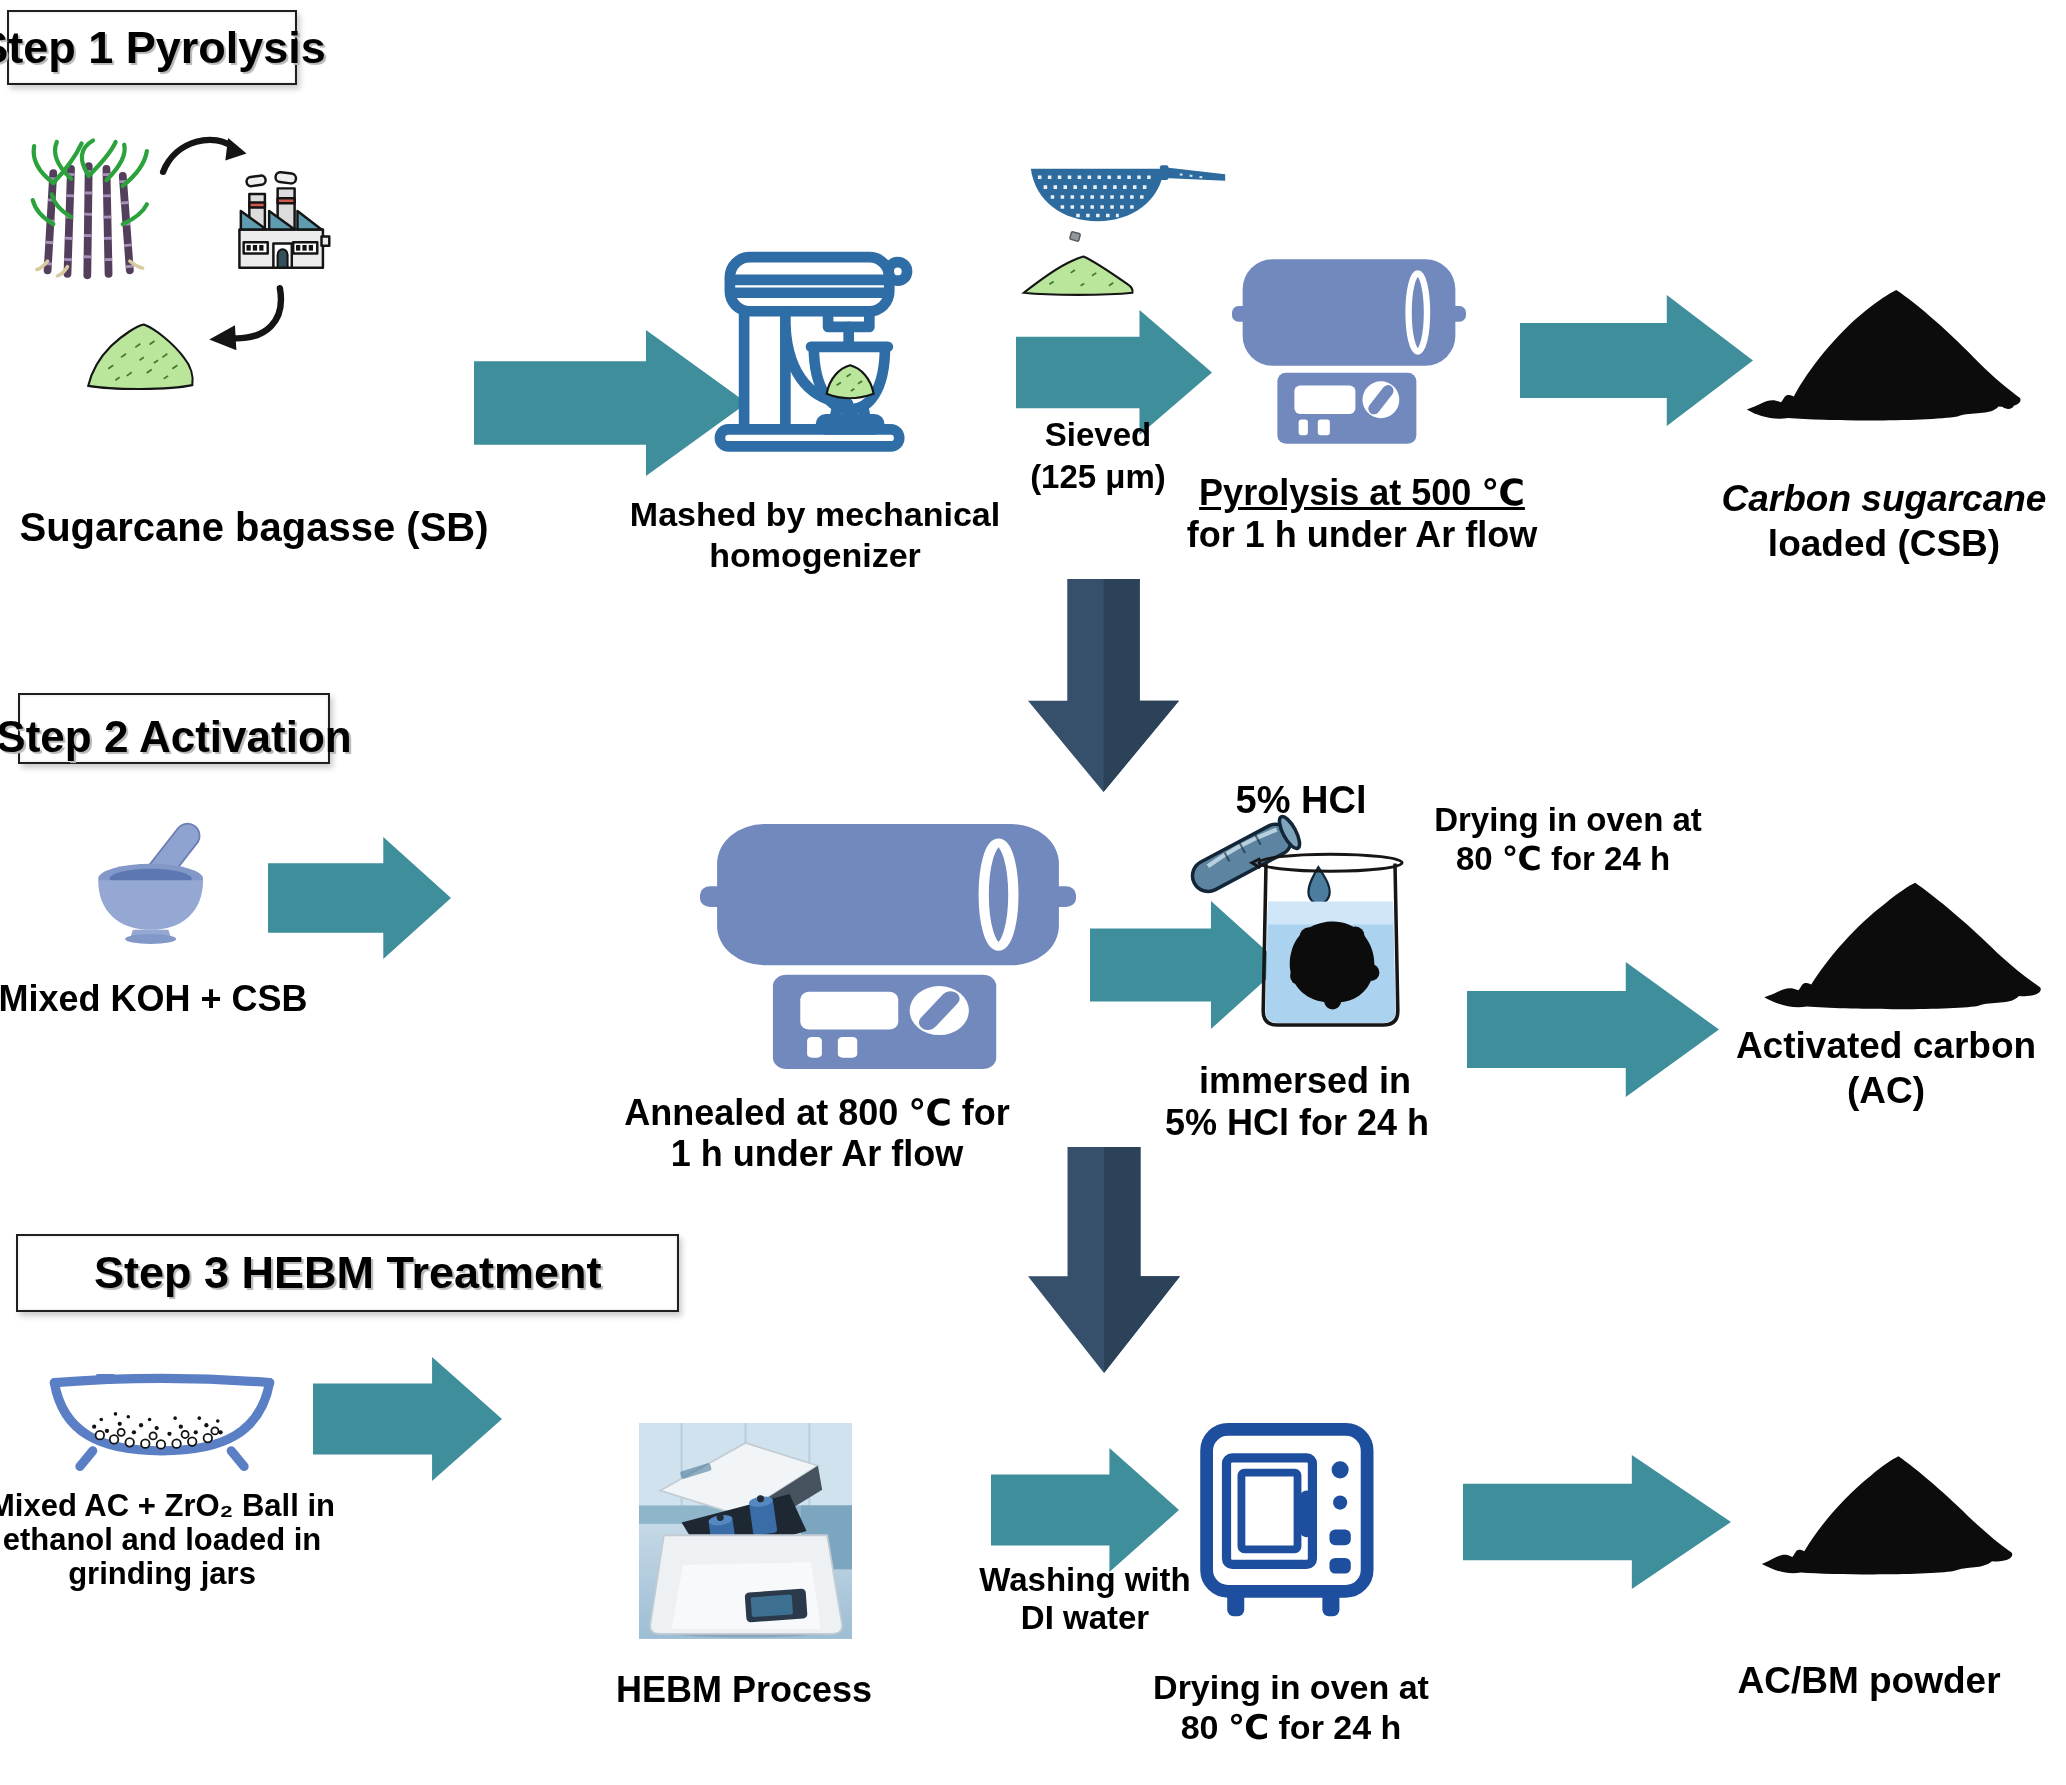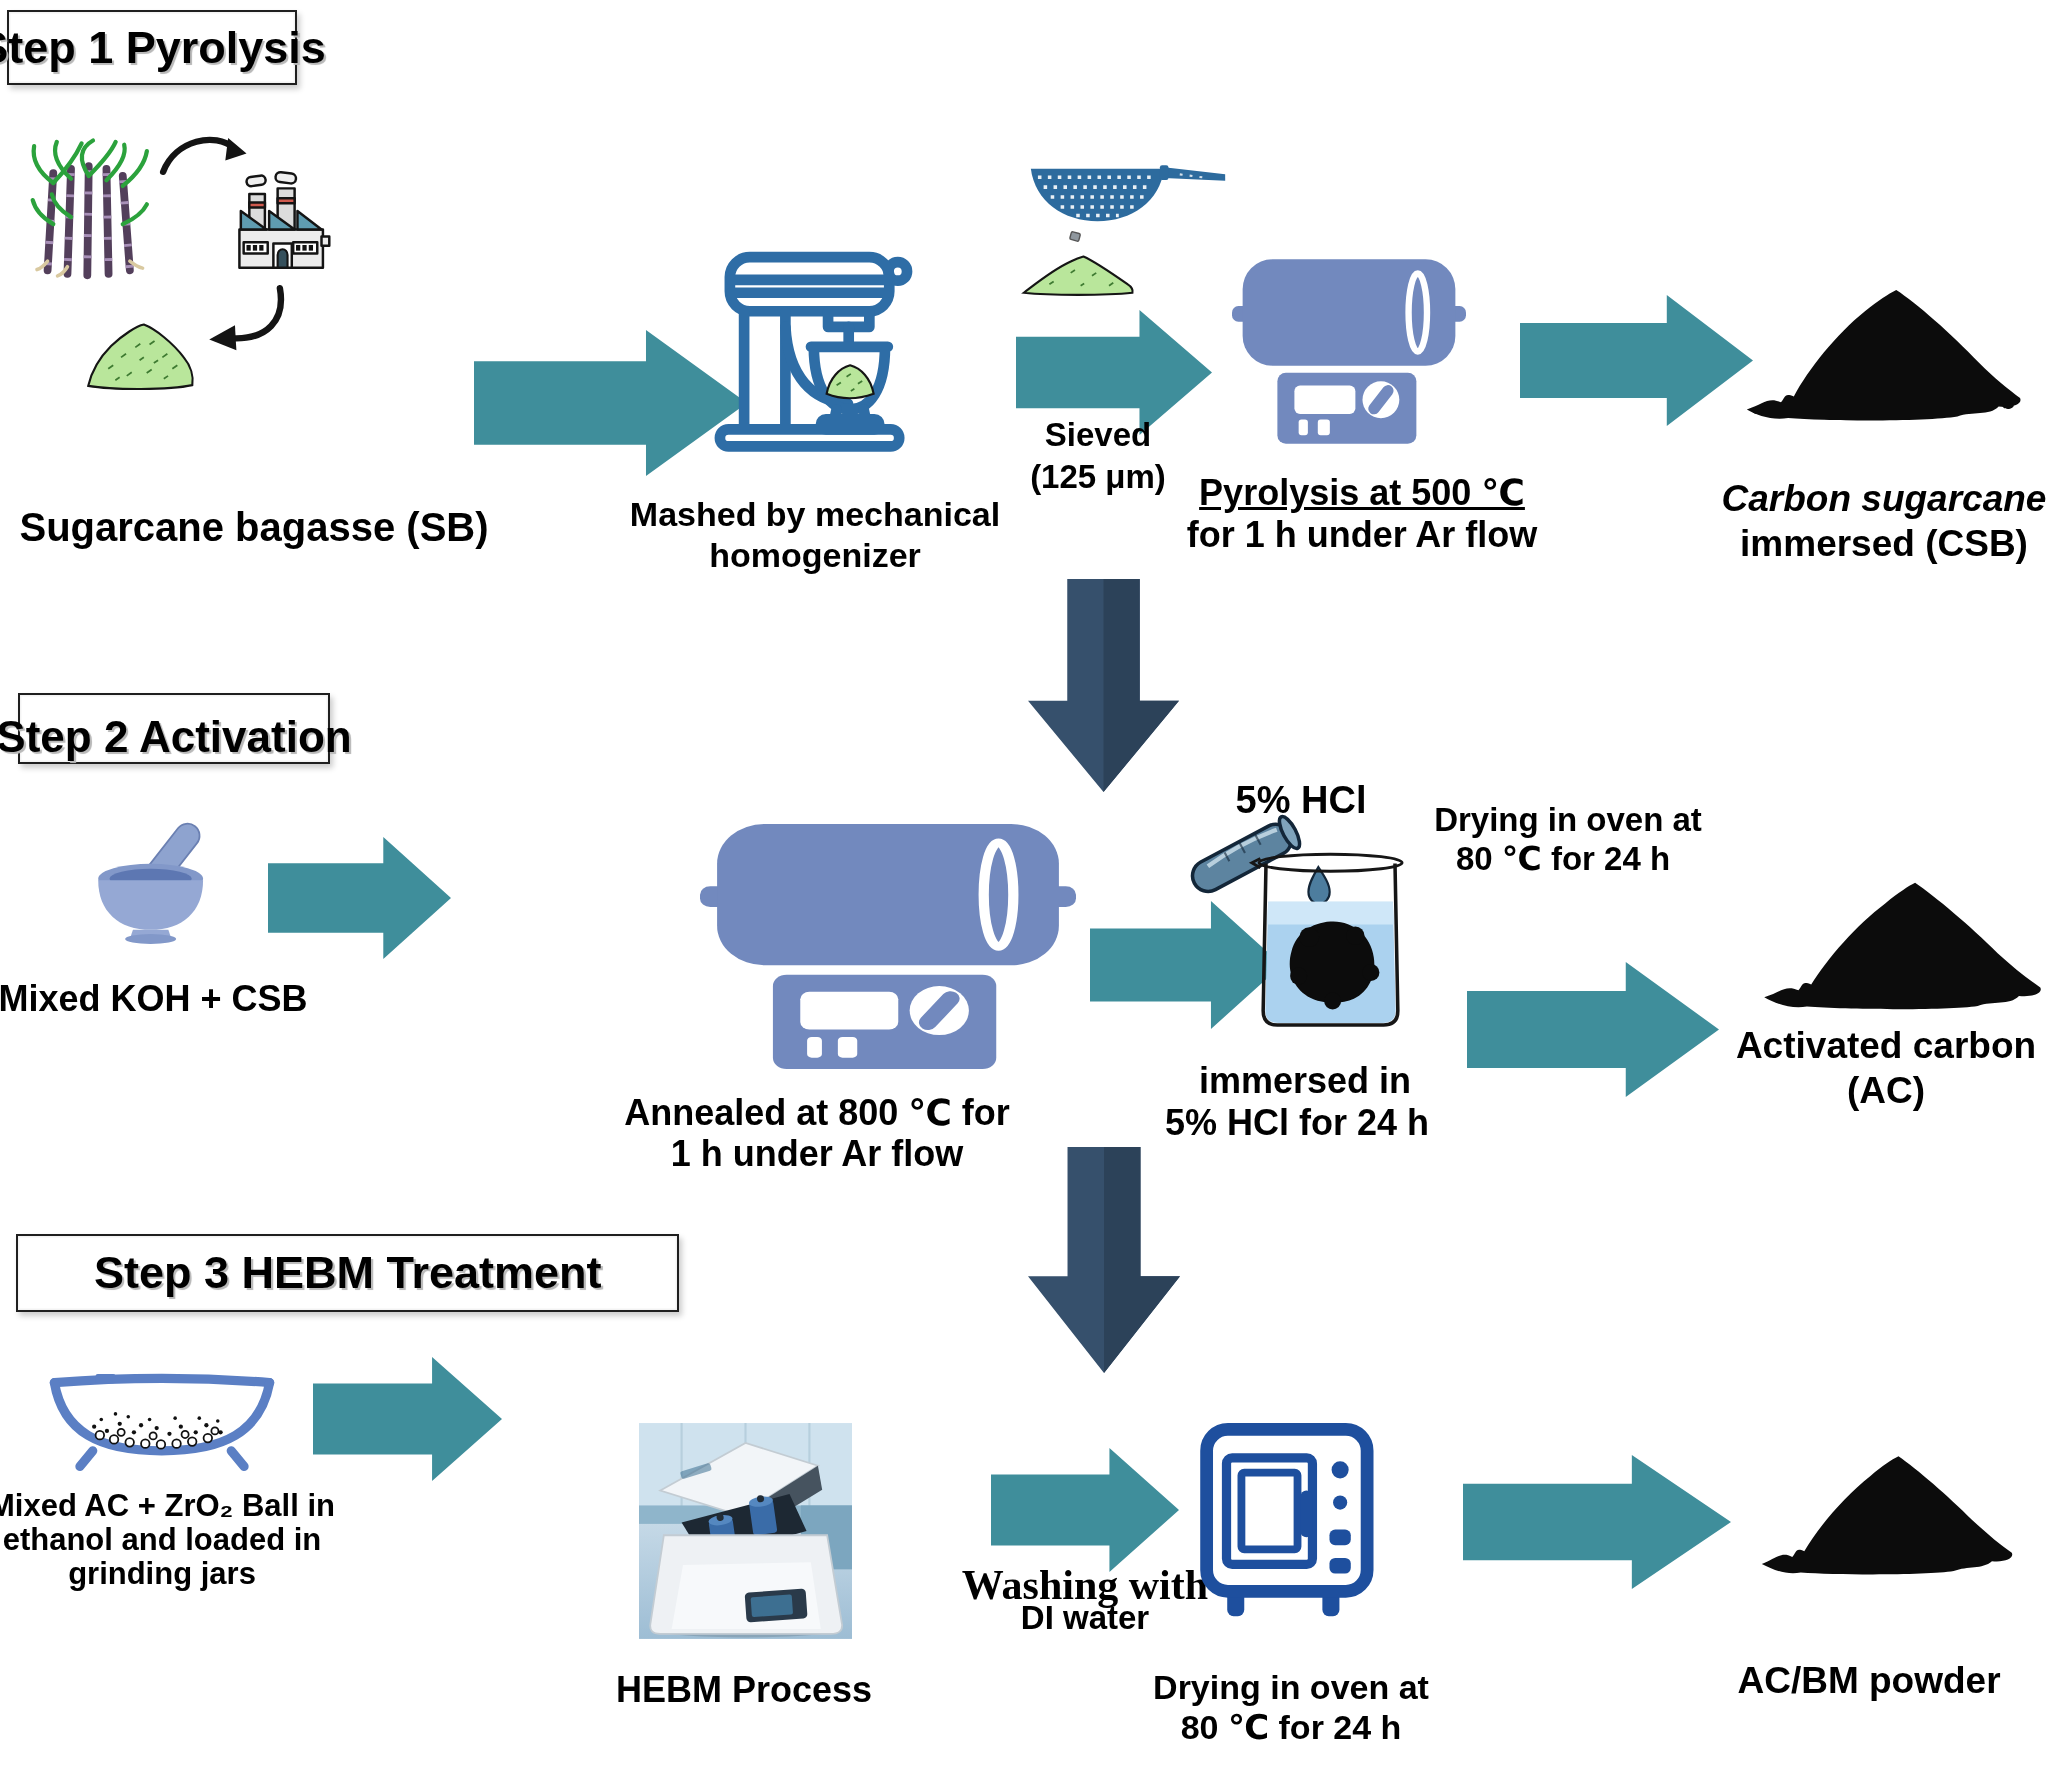--- a/index.html
+++ b/index.html
@@ -186,21 +186,21 @@
 
   <svg class="arr" style="left:1520px;top:295px;" width="233" height="131" viewBox="0 0 100 56" preserveAspectRatio="none">
     <polygon points="0,12 63,12 63,0 100,28 63,56 63,44 0,44"></polygon>
   </svg>
 
   <svg style="left:1744px;top:277px;" width="281" height="146" viewBox="0 0 395 205">
     <path class="blk" d="M4,186 C28,178 34,168 52,176 C58,170 56,162 70,168 C90,130 130,80 170,48 C190,32 202,24 214,18 C242,36 292,80 330,120 C352,142 372,158 388,170 C392,178 378,184 358,182 C344,196 322,188 300,196 C260,203 120,203 62,198 C40,202 18,194 4,186 Z"></path>
     <path class="blk" d="M22,182 c-8,2 -14,8 -6,10 c10,2 18,-6 6,-10 Z M368,176 c10,0 16,6 6,9 c-10,2 -16,-6 -6,-9 Z"></path>
   </svg>
   <div class="lbl" style="left:1884px;top:479px;font-size:37px;font-style:italic;">Carbon sugarcane</div>
-  <div class="lbl" style="left:1884px;top:524px;font-size:37px;">immersed (CSB)</div>
+  <div class="lbl" style="left:1884px;top:524px;font-size:37px;">loaded (CSB)</div>
 
   <svg style="left:1028px;top:579px;" width="151" height="213" viewBox="0 0 100 140" preserveAspectRatio="none">
     <polygon class="navy-a" points="26,0 74,0 74,80 100,80 50,140 0,80 26,80"></polygon>
     <polygon class="navy-b" points="50,0 74,0 74,80 100,80 50,140"></polygon>
   </svg>
 
   <div class="stepbox" style="left:18px;top:693px;width:308px;height:67px;font-size:44px;align-items:flex-end;">
     <span>Step 2 Activation</span>
   </div>
 
@@ -363,21 +363,21 @@
     <g transform="rotate(-4 192 256)">
       <rect x="150" y="236" width="86" height="42" rx="6" fill="#2A3A4A"></rect>
       <rect x="158" y="243" width="58" height="28" rx="3" fill="#3D6F91"></rect>
     </g>
   </svg>
   <div class="lbl" style="left:744px;top:1671px;font-size:36px;">HEBM Process</div>
 
   <svg class="arr" style="left:991px;top:1448px;" width="188" height="124" viewBox="0 0 100 56" preserveAspectRatio="none">
     <polygon points="0,12 63,12 63,0 100,28 63,56 63,44 0,44"></polygon>
   </svg>
-  <div class="lbl" style="left:1085px;top:1563px;font-size:42px;font-family:Liberation Serif, serif;">Washing with</div>
+  <div class="lbl" style="left:1085px;top:1563px;font-size:33px;">Washing with</div>
   <div class="lbl" style="left:1085px;top:1601px;font-size:33px;text-align:center;">DI water</div>
 
   <svg style="left:1200px;top:1423px;" width="178" height="196" viewBox="0 0 250 276">
     <rect class="ov-f" x="38" y="230" width="24" height="42" rx="9"></rect>
     <rect class="ov-f" x="172" y="230" width="24" height="42" rx="9"></rect>
     <rect class="ov-s" x="9" y="9" width="226" height="228" rx="30" stroke-width="18"></rect>
     <rect class="ov-s" x="37" y="49" width="121" height="150" rx="8" stroke-width="13"></rect>
     <rect class="ov-s" x="58" y="70" width="79" height="108" rx="4" stroke-width="11"></rect>
     <rect class="ov-f" x="141" y="95" width="17" height="66" rx="8.5"></rect>
     <circle class="ov-f" cx="197" cy="66" r="12"></circle>

